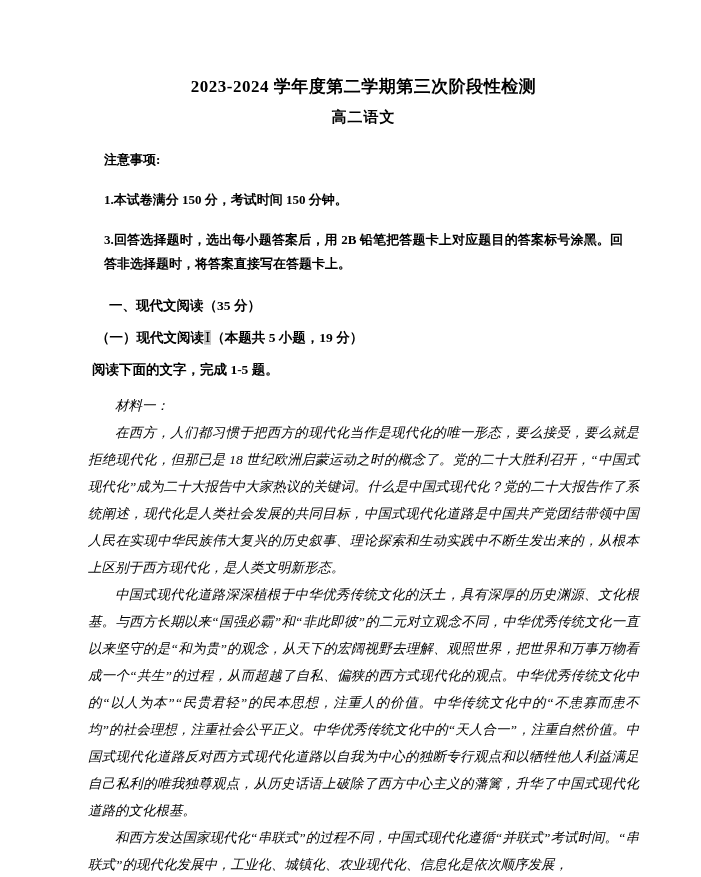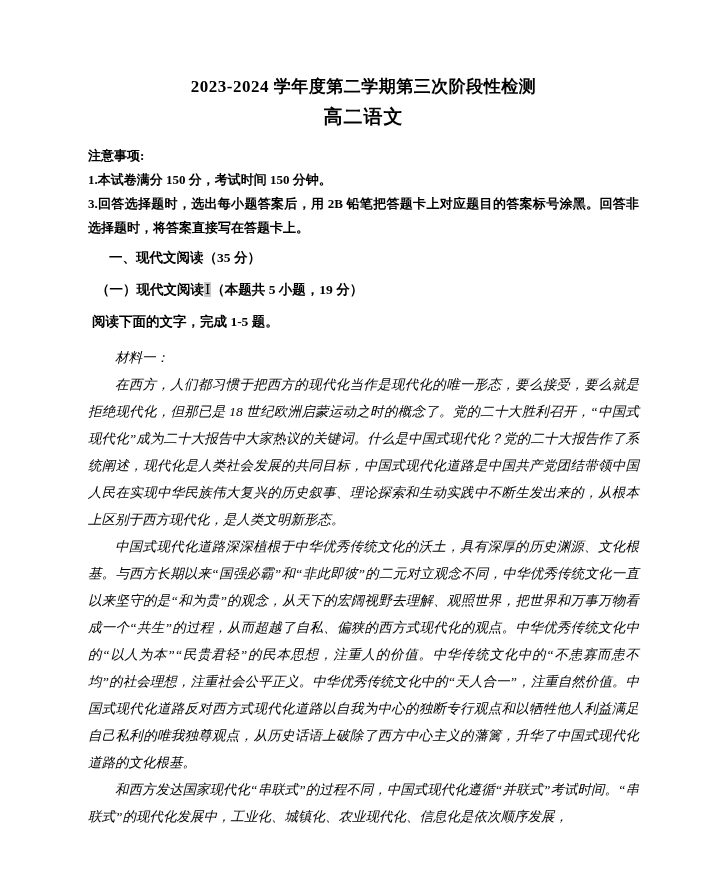--- a/index.html
+++ b/index.html
@@ -21,34 +21,34 @@
   .title {
     text-align: center;
     font-size: 17px;
     font-weight: bold;
     line-height: 30px;
     margin: 0;
     letter-spacing: 0.5px;
   }
   .subtitle {
     text-align: center;
-    font-size: 19px;
+    font-size: 15px;
     font-weight: bold;
     line-height: 30px;
     margin: 0;
     letter-spacing: 1px;
   }
   .notice {
     margin-top: 12px;
     font-size: 13px;
     font-weight: 600;
     line-height: 24px;
   }
   .notice p {
-    margin: 0;
+    margin: 16px;
     text-align: justify;
   }
   .headings {
     margin-top: 3px;
     font-size: 13.5px;
     font-weight: bold;
     line-height: 28px;
   }
   .headings p { margin: 4px; }
   .h-section { padding-left: 17px; }

